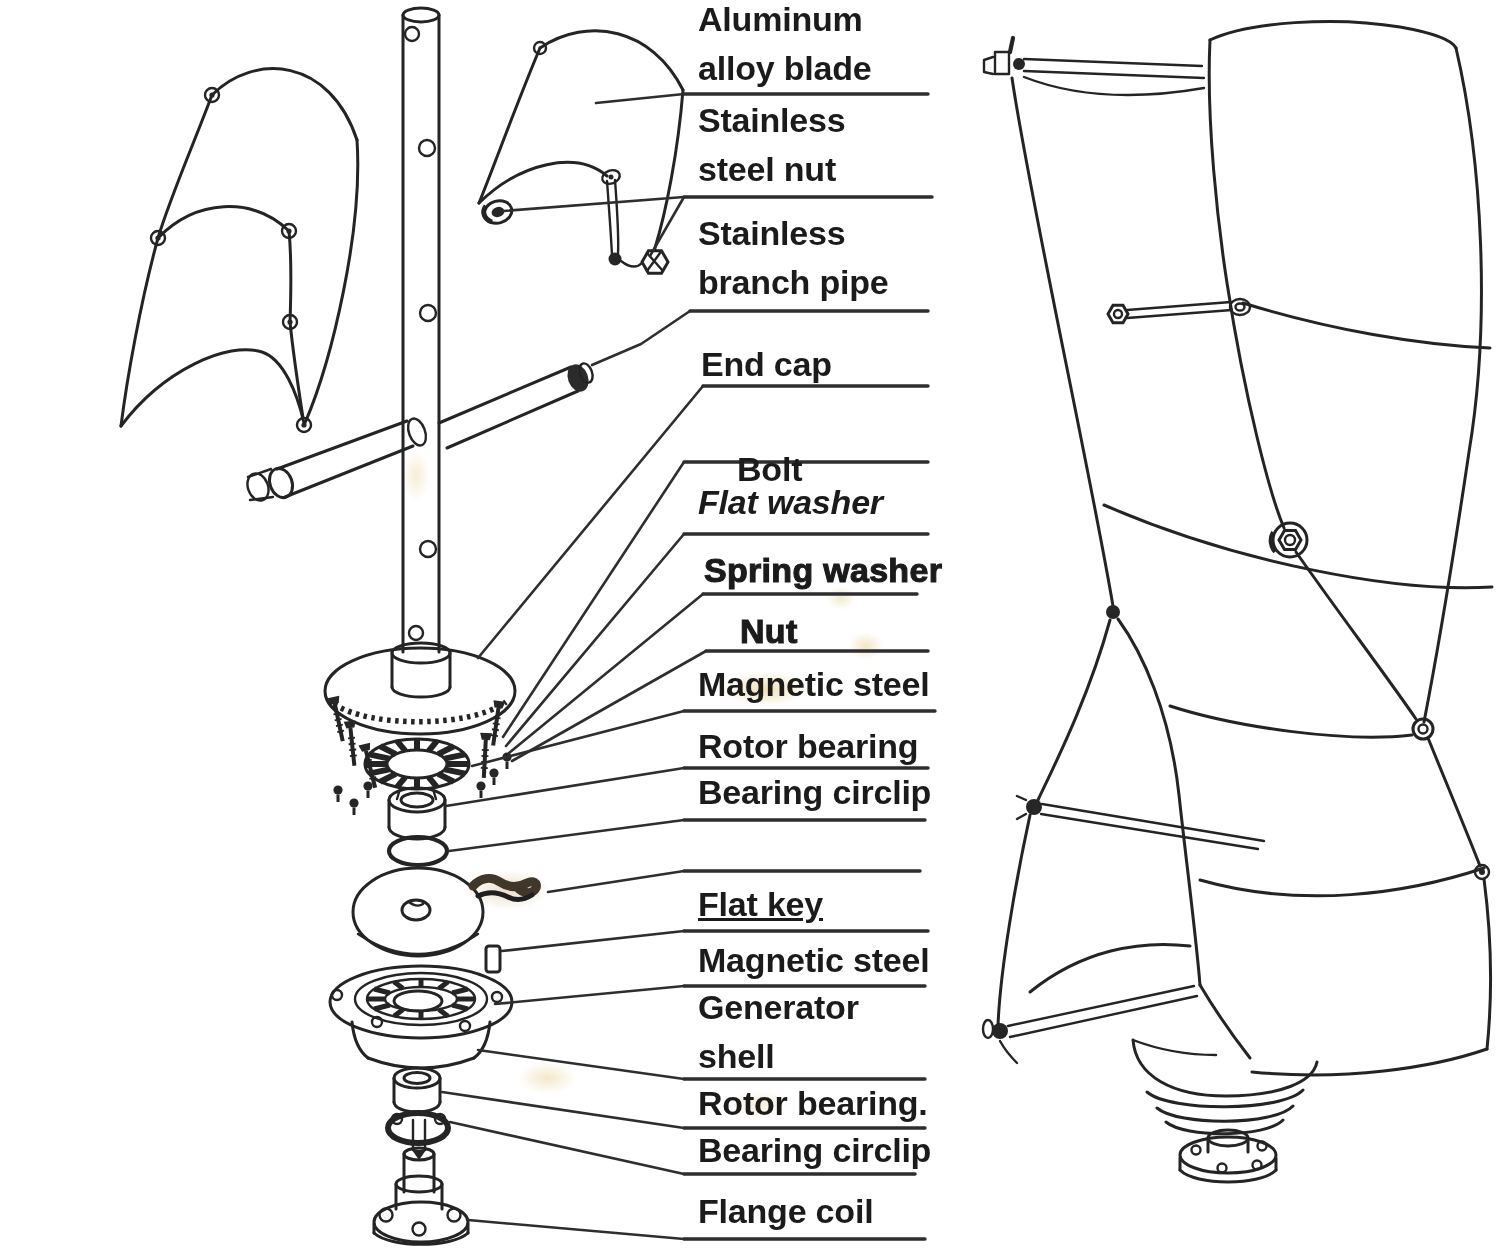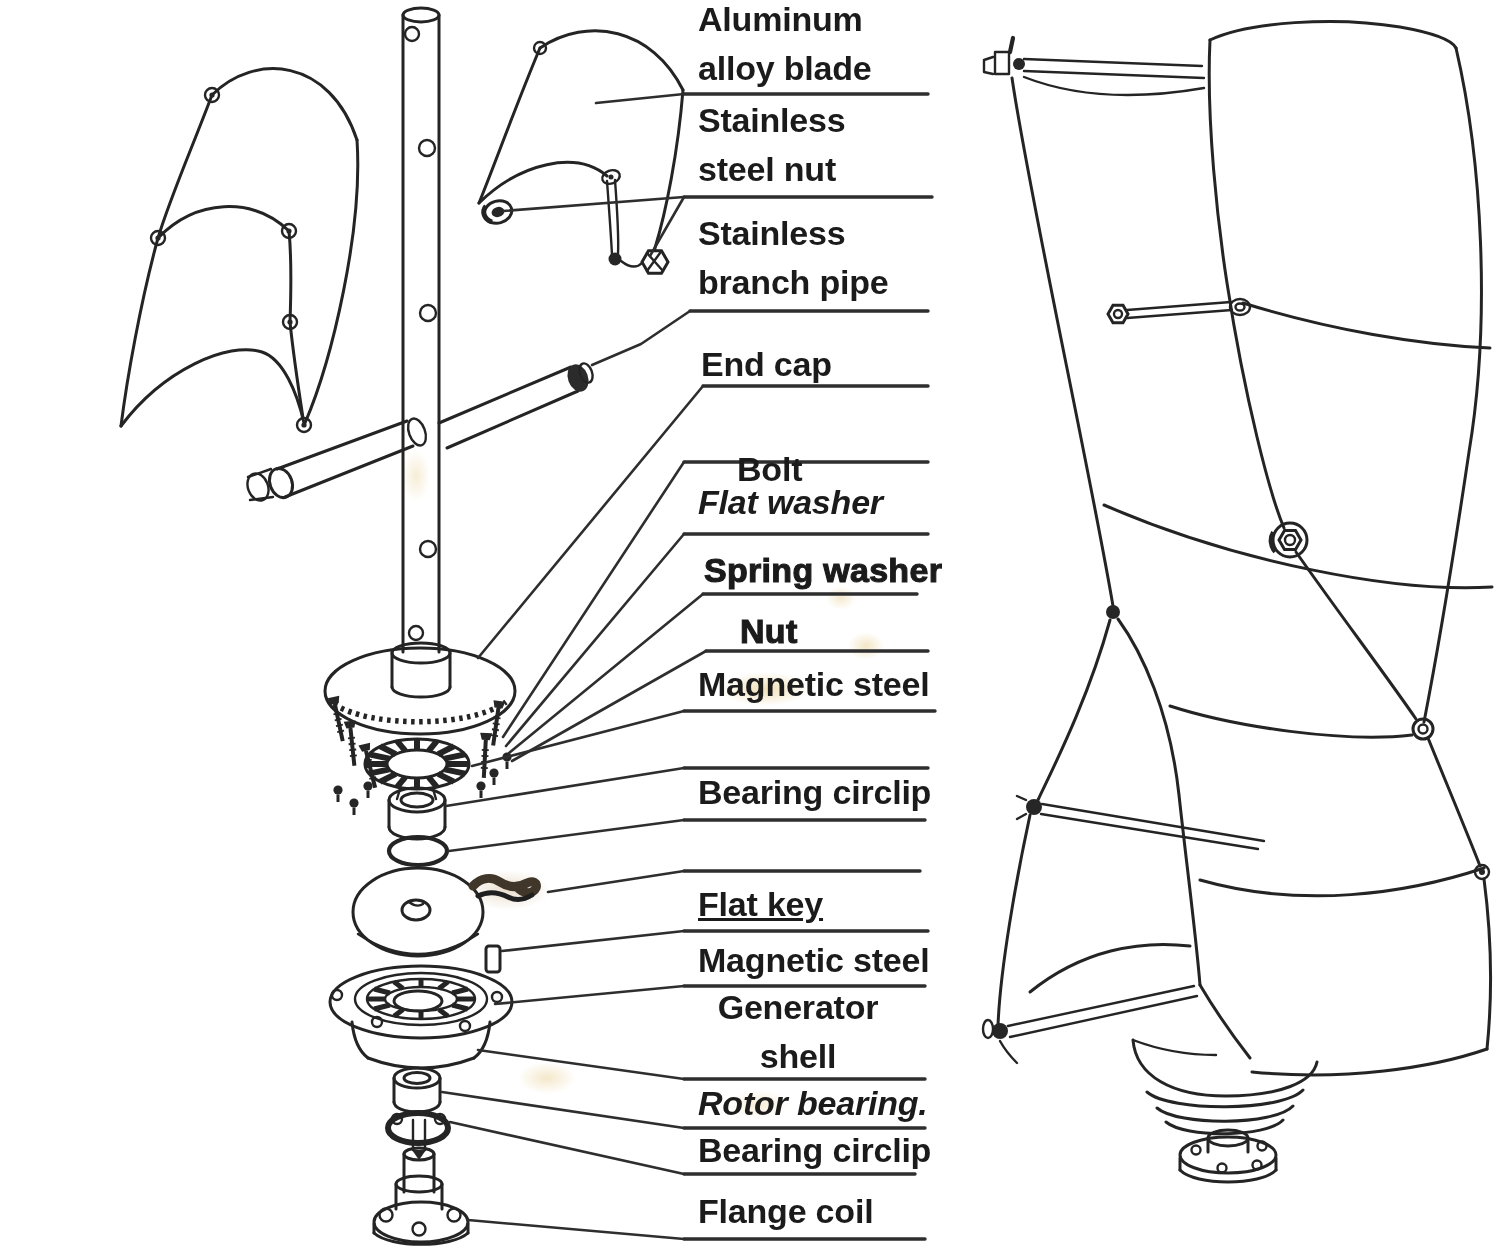--- a/index.html
+++ b/index.html
@@ -389,21 +389,22 @@
 
   <div class="lbl wrap" style="left:698px;top:-5px;width:205px;">Aluminum alloy blade</div>
   <div class="lbl wrap" style="left:698px;top:96px;width:190px;">Stainless steel nut</div>
   <div class="lbl wrap" style="left:698px;top:209px;width:215px;">Stainless branch pipe</div>
   <div class="lbl" style="left:701px;top:340px;">End cap</div>
   <div class="lbl" style="left:737px;top:415px;margin-top:30px;">Bolt</div>
   <div class="lbl" style="left:698px;top:478px;font-style:italic;">Flat washer</div>
   <div class="lbl heavy" style="left:704px;top:546px;">Spring washer</div>
   <div class="lbl heavy" style="left:740px;top:607px;">Nut</div>
   <div class="lbl" style="left:698px;top:660px;">Magnetic steel</div>
+  <div class="lbl" style="left:698px;top:722px;">Rotor bearing</div>
   <div class="lbl" style="left:698px;top:768px;">Bearing circlip</div>
   <div class="lbl" style="left:698px;top:880px;text-decoration:underline;">Flat key</div>
   <div class="lbl" style="left:698px;top:936px;">Magnetic steel</div>
-  <div class="lbl wrap" style="left:698px;top:983px;width:200px;text-align:center;">Generator shell</div>
-  <div class="lbl" style="left:698px;top:1079px;font-style:italic;">Rotor bearing.</div>
+  <div class="lbl wrap" style="left:698px;top:983px;width:200px;">Generator shell</div>
+  <div class="lbl" style="left:698px;top:1079px;">Rotor bearing.</div>
   <div class="lbl" style="left:698px;top:1126px;">Bearing circlip</div>
   <div class="lbl" style="left:698px;top:1187px;">Flange coil</div>
 
 </div>
 
 </body></html>

